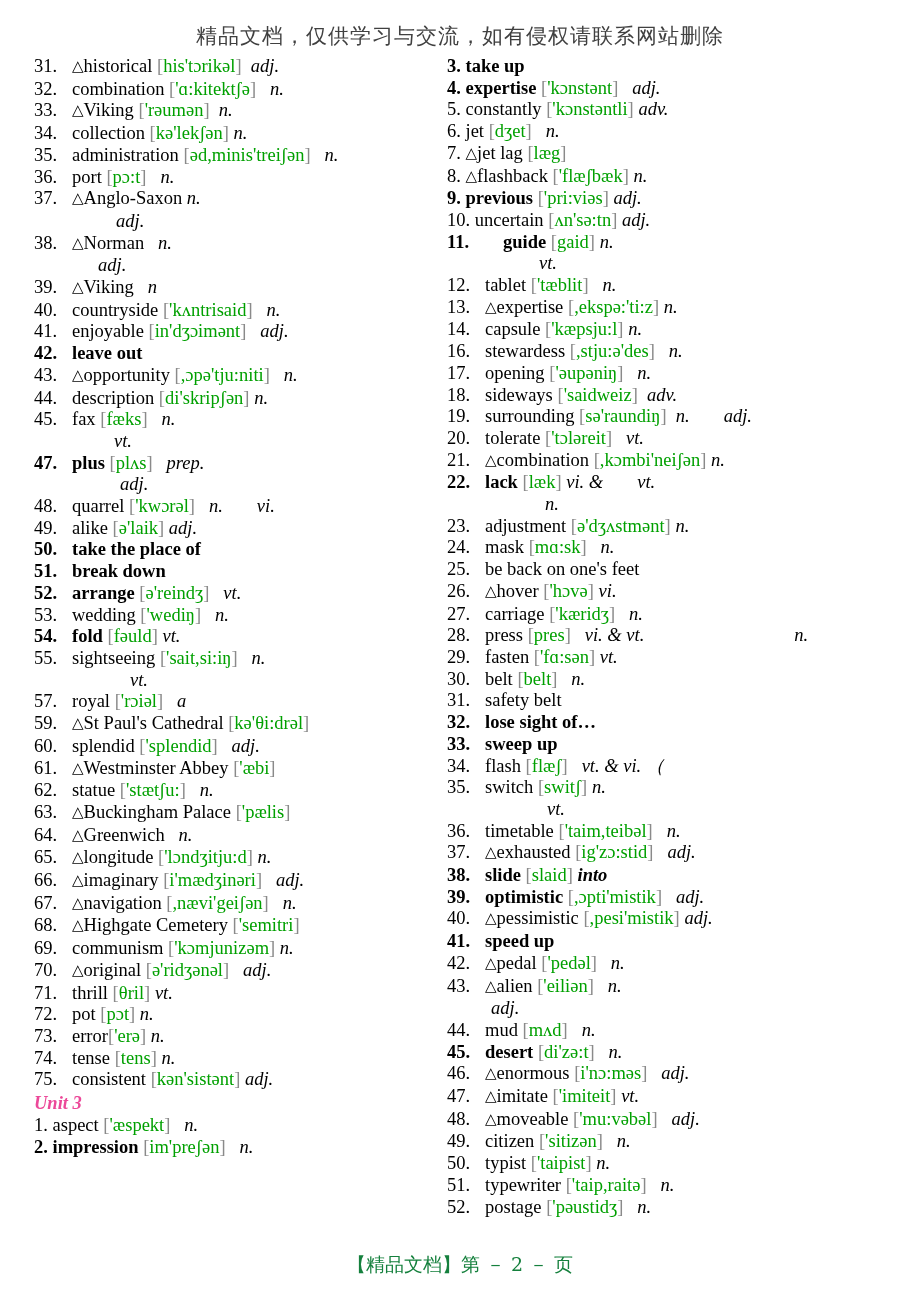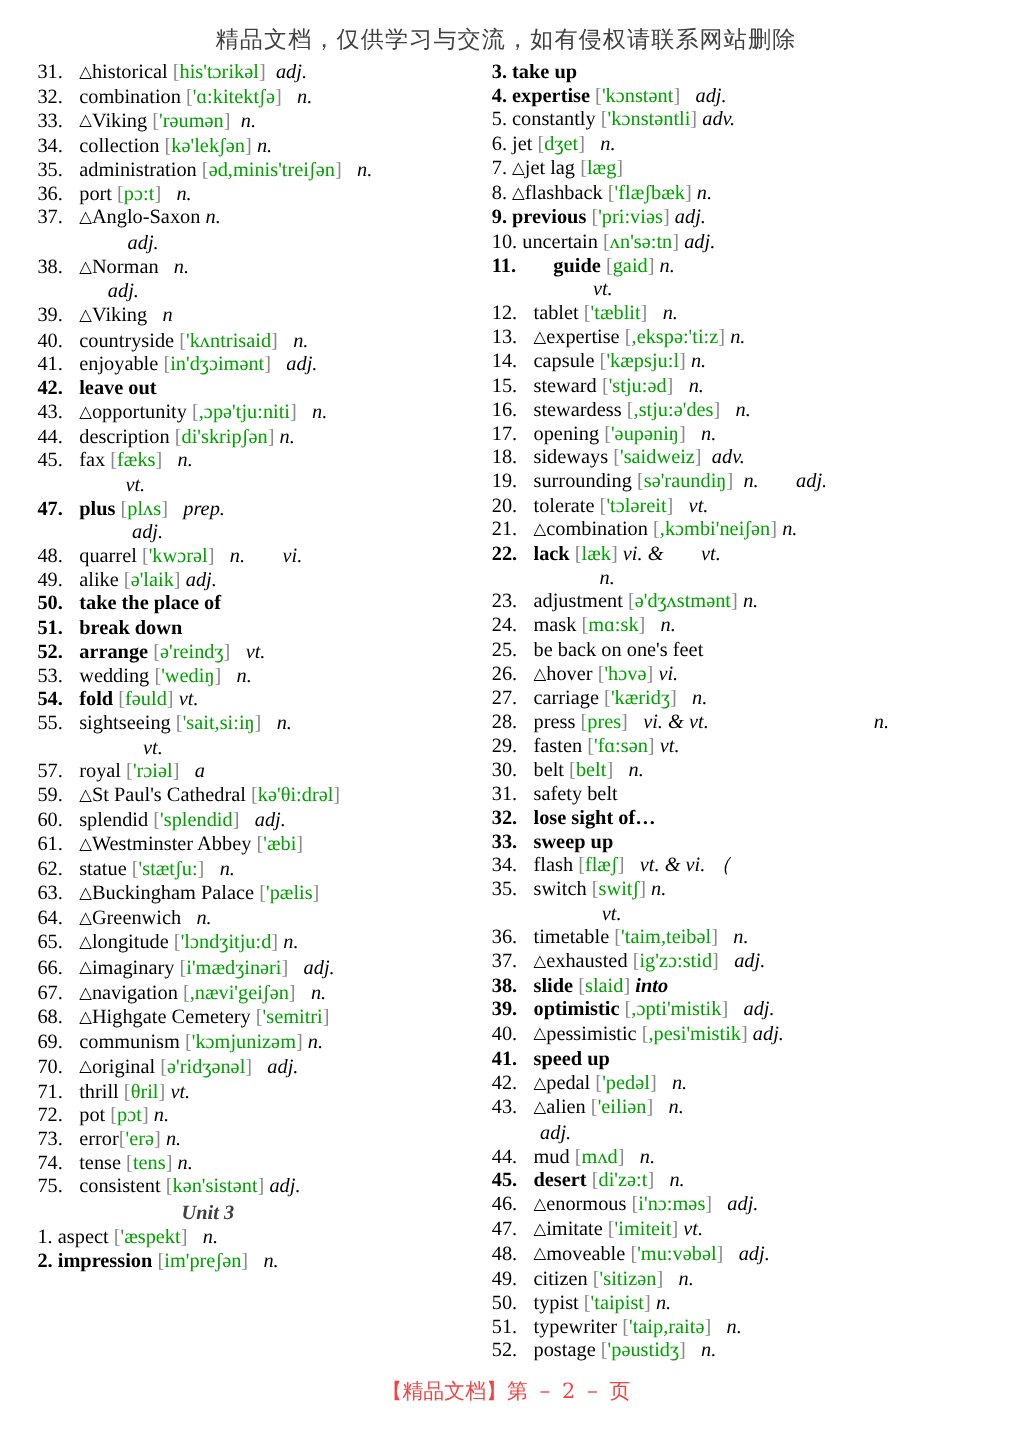--- a/index.html
+++ b/index.html
@@ -23,21 +23,21 @@
     letter-spacing:1px;
     white-space:nowrap;
   }
 
   
   .doc-footer{
     position:absolute;top:1252px;left:0;width:920px;
     text-align:center;
     font-family:"DejaVu Serif","Liberation Serif",serif;
     font-size:19px;
-    color:#ef4444;
+    color:#15803d;
     white-space:nowrap;
   }
 
   
   .columns{
     position:absolute;top:56px;left:0;width:920px;height:1180px;
   }
   .col{position:absolute;top:0;}
   .col-left{left:34px;width:420px;}
   .col-right{left:447px;width:440px;}
@@ -67,26 +67,26 @@
   .b{font-weight:bold;}
   .cont{
     font-size:18.5px;
     line-height:21.7px;
     white-space:nowrap;
     display:block;
   }
   .cont .pad{display:inline-block;}
   .unit-head{
     display:block;
-    text-align:center;
+    text-align:left;
     font-weight:bold;
     font-style:italic;
     font-size:18.5px;
     line-height:24px;
-    color:#404040;
+    color:#ec4899;
     padding-right:110px;
   }
   .sp{display:inline-block;}
 </style>
 </head>
 <body>
 
 <div class="page">
 
   <div class="doc-header">精品文档，仅供学习与交流，如有侵权请联系网站删除</div>
@@ -151,21 +151,20 @@
         <span class="entry tight"><span class="num">6.</span>&nbsp;<span class="word">jet</span>&nbsp;<span class="ph"><span class="brk">[</span><span>dʒet</span><span class="brk">]</span></span>&nbsp;&nbsp;&nbsp;<span class="pos">n.</span></span>
         <span class="entry tight"><span class="num">7.</span>&nbsp;<span class="tri">△</span><span class="word">jet lag</span>&nbsp;<span class="ph"><span class="brk">[</span><span>læg</span><span class="brk">]</span></span></span>
         <span class="entry tight"><span class="num">8.</span>&nbsp;<span class="tri">△</span><span class="word">flashback</span>&nbsp;<span class="ph"><span class="brk">[</span><span>'flæʃbæk</span><span class="brk">]</span></span>&nbsp;<span class="pos">n.</span></span>
         <span class="entry tight"><span class="num b">9.</span>&nbsp;<span class="word b">previous</span>&nbsp;<span class="ph"><span class="brk">[</span><span>'pri:viəs</span><span class="brk">]</span></span>&nbsp;<span class="pos">adj.</span></span>
         <span class="entry tight"><span class="num">10.</span>&nbsp;<span class="word">uncertain</span>&nbsp;<span class="ph"><span class="brk">[</span><span>ʌn'sə:tn</span><span class="brk">]</span></span>&nbsp;<span class="pos">adj.</span></span>
         <span class="entry"><span class="num b">11.</span><span class="sp" style="width:18px"></span><span class="word b">guide</span>&nbsp;<span class="ph"><span class="brk">[</span><span>gaid</span><span class="brk">]</span></span>&nbsp;<span class="pos">n.</span></span>
         <span class="cont"><span class="pad" style="width:92px"></span><span class="pos">vt.</span></span>
         <span class="entry"><span class="num">12.</span><span class="word">tablet</span>&nbsp;<span class="ph"><span class="brk">[</span><span>'tæblit</span><span class="brk">]</span></span>&nbsp;&nbsp;&nbsp;<span class="pos">n.</span></span>
         <span class="entry"><span class="num">13.</span><span class="tri">△</span><span class="word">expertise</span>&nbsp;<span class="ph"><span class="brk">[</span><span>,ekspə:'ti:z</span><span class="brk">]</span></span>&nbsp;<span class="pos">n.</span></span>
         <span class="entry"><span class="num">14.</span><span class="word">capsule</span>&nbsp;<span class="ph"><span class="brk">[</span><span>'kæpsju:l</span><span class="brk">]</span></span>&nbsp;<span class="pos">n.</span></span>
-        <span class="entry"><span class="num">15.</span><span class="word">steward</span>&nbsp;<span class="ph"><span class="brk">[</span><span>'stju:əd</span><span class="brk">]</span></span>&nbsp;&nbsp;&nbsp;<span class="pos">n.</span></span>
         <span class="entry"><span class="num">16.</span><span class="word">stewardess</span>&nbsp;<span class="ph"><span class="brk">[</span><span>,stju:ə'des</span><span class="brk">]</span></span>&nbsp;&nbsp;&nbsp;<span class="pos">n.</span></span>
         <span class="entry"><span class="num">17.</span><span class="word">opening</span>&nbsp;<span class="ph"><span class="brk">[</span><span>'əupəniŋ</span><span class="brk">]</span></span>&nbsp;&nbsp;&nbsp;<span class="pos">n.</span></span>
         <span class="entry"><span class="num">18.</span><span class="word">sideways</span>&nbsp;<span class="ph"><span class="brk">[</span><span>'saidweiz</span><span class="brk">]</span></span>&nbsp;&nbsp;<span class="pos">adv.</span></span>
         <span class="entry"><span class="num">19.</span><span class="word">surrounding</span>&nbsp;<span class="ph"><span class="brk">[</span><span>sə'raundiŋ</span><span class="brk">]</span></span>&nbsp;&nbsp;<span class="pos">n.</span><span class="sp" style="width:34px"></span><span class="pos">adj.</span></span>
         <span class="entry"><span class="num">20.</span><span class="word">tolerate</span>&nbsp;<span class="ph"><span class="brk">[</span><span>'tɔləreit</span><span class="brk">]</span></span>&nbsp;&nbsp;&nbsp;<span class="pos">vt.</span></span>
         <span class="entry"><span class="num">21.</span><span class="tri">△</span><span class="word">combination</span>&nbsp;<span class="ph"><span class="brk">[</span><span>,kɔmbi'neiʃən</span><span class="brk">]</span></span>&nbsp;<span class="pos">n.</span></span>
         <span class="entry"><span class="num b">22.</span><span class="word b">lack</span>&nbsp;<span class="ph"><span class="brk">[</span><span>læk</span><span class="brk">]</span></span>&nbsp;<span class="pos">vi. &amp;</span><span class="sp" style="width:34px"></span><span class="pos">vt.</span></span>
         <span class="cont"><span class="pad" style="width:98px"></span><span class="pos">n.</span></span>
         <span class="entry"><span class="num">23.</span><span class="word">adjustment</span>&nbsp;<span class="ph"><span class="brk">[</span><span>ə'dʒʌstmənt</span><span class="brk">]</span></span>&nbsp;<span class="pos">n.</span></span>
         <span class="entry"><span class="num">24.</span><span class="word">mask</span>&nbsp;<span class="ph"><span class="brk">[</span><span>mɑ:sk</span><span class="brk">]</span></span>&nbsp;&nbsp;&nbsp;<span class="pos">n.</span></span>

